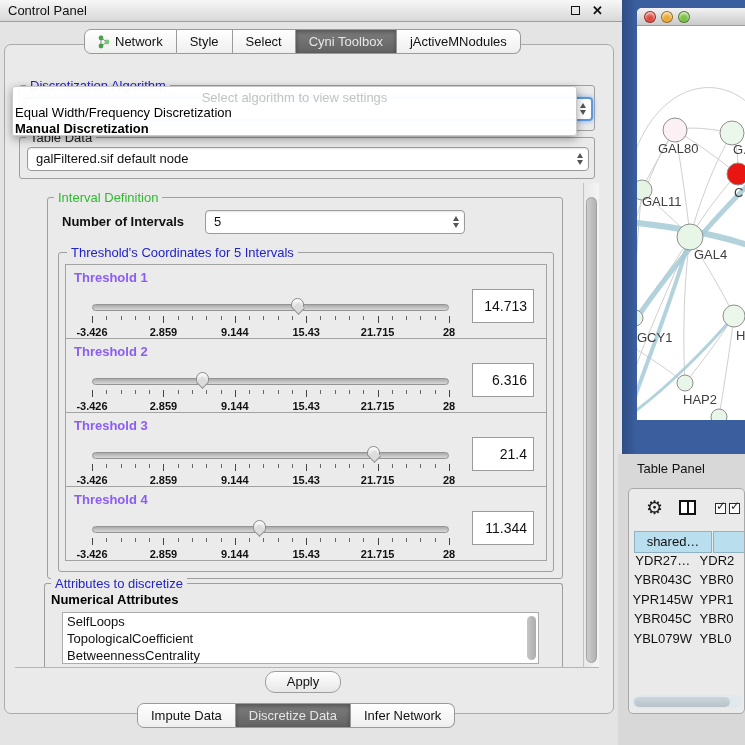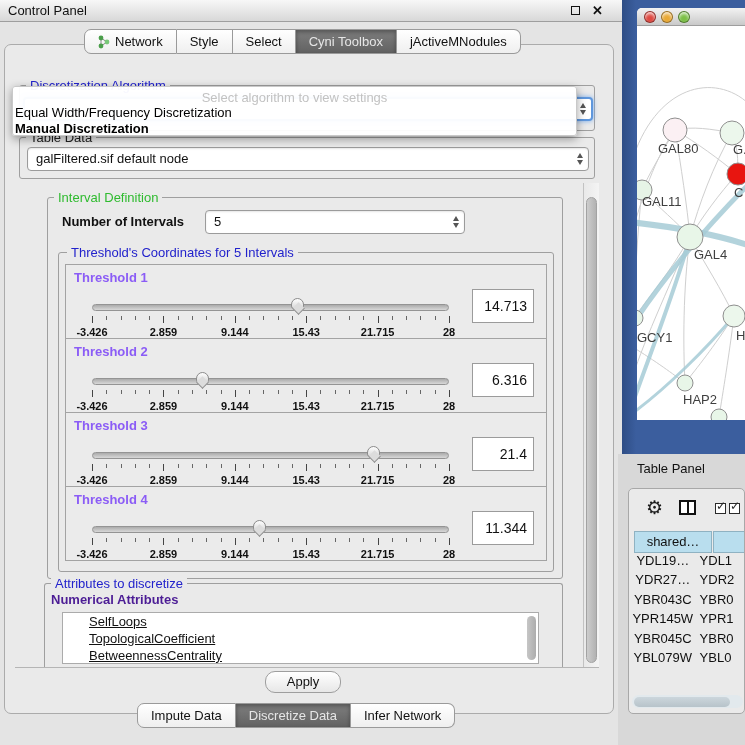--- a/index.html
+++ b/index.html
@@ -68,24 +68,24 @@
   .thumb::after { content:""; position:absolute; left:1.6px; bottom:-4.8px; width:8px; height:8px;
     background:#dcdcdc; border-right:1px solid #8b8b8b; border-bottom:1px solid #8b8b8b; transform:rotate(45deg); }
   .ticks { position:absolute; left:0; top:15px; width:100%; height:8px; }
   .tick { position:absolute; top:0; width:1px; height:4px; background:#666; }
   .tick.major { height:7px; background:#444; }
   .tlabels { position:absolute; left:0; top:25px; width:100%; font-size:11px; font-weight:bold; color:#111; }
   .tl { position:absolute; transform:translateX(-50%); white-space:nowrap; }
   .valbox { position:absolute; right:12px; top:24px; width:62px; height:34px; background:#fff;
     border:1px solid #9b9b9b; font-size:14px; color:#111; text-align:right; line-height:32px; padding-right:6px; }
 
-  .attr-label { position:absolute; left:6px; top:8px; font-size:13px; font-weight:bold; color:#4c1d95; }
+  .attr-label { position:absolute; left:6px; top:8px; font-size:13px; font-weight:bold; color:#000000; }
   .attr-list { position:absolute; left:17px; top:28px; width:477px; height:52px; background:#fff;
     border:1px solid #ababab; overflow:hidden; font-size:13px; color:#111; }
-  .attr-item { height:17px; line-height:17px; padding-left:26px; white-space:nowrap;text-decoration:underline; }
+  .attr-item { height:17px; line-height:17px; padding-left:4px; white-space:nowrap; }
   .attr-scroll { position:absolute; right:2px; top:3px; width:9px; height:44px;
     background:linear-gradient(90deg,#c6c6c6,#adadad); border-radius:5px; }
 
   .apply { position:absolute; left:260px; top:626px; width:76px; height:22px;
     background:linear-gradient(#ffffff,#e7e7e7); border:1px solid #9e9e9e; border-radius:10px;
     font-size:13px; color:#111; text-align:center; line-height:20px; }
 
   
   .net-frame { position:absolute; left:622px; top:0; width:123px; height:454px;
     background:linear-gradient(90deg,#2e4d85 0,#3b5e9e 14px); }
@@ -468,24 +468,20 @@
     <span class="cb" style="left:100px;">
         <span class="mk">✓</span>
       </span>
   </div>
   <div class="tb-header">
     <div class="hcell hc1">shared…</div>
     <div class="hcell hc2">na</div>
   </div>
   <div class="tb-rows" id="tbrows">
       <div class="trow">
-        <span class="c1">YDL19…</span>
-        <span class="c2">YDL1</span>
-      </div>
-      <div class="trow">
         <span class="c1">YDR27…</span>
         <span class="c2">YDR2</span>
       </div>
       <div class="trow">
         <span class="c1">YBR043C</span>
         <span class="c2">YBR0</span>
       </div>
       <div class="trow">
         <span class="c1">YPR145W</span>
         <span class="c2">YPR1</span>

